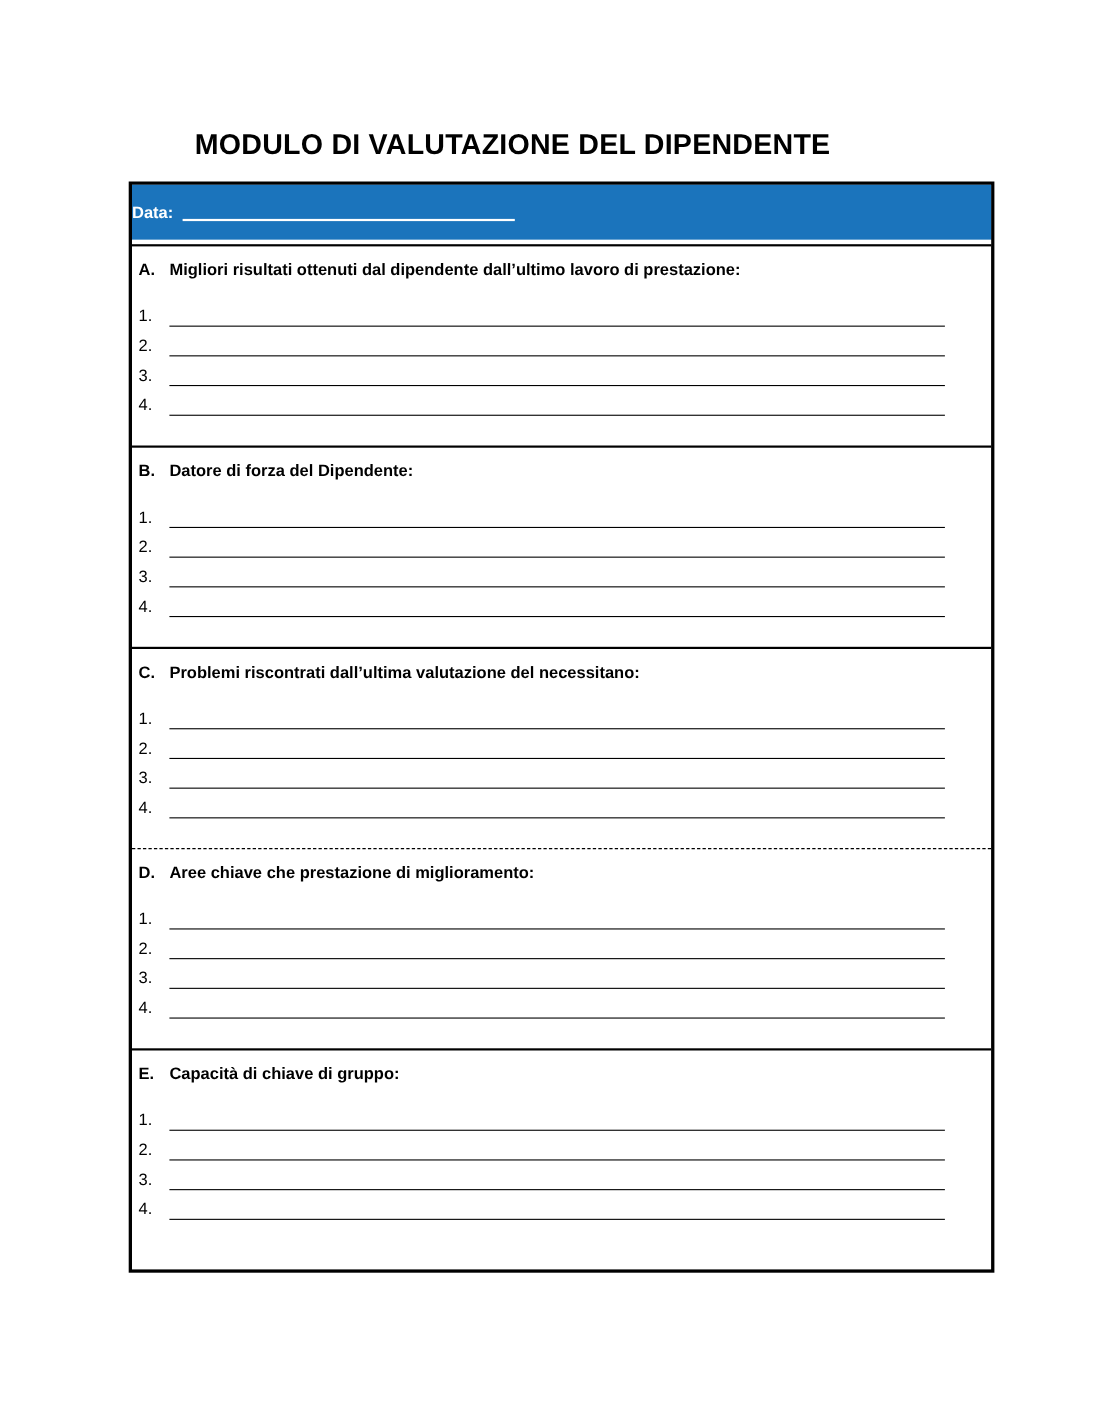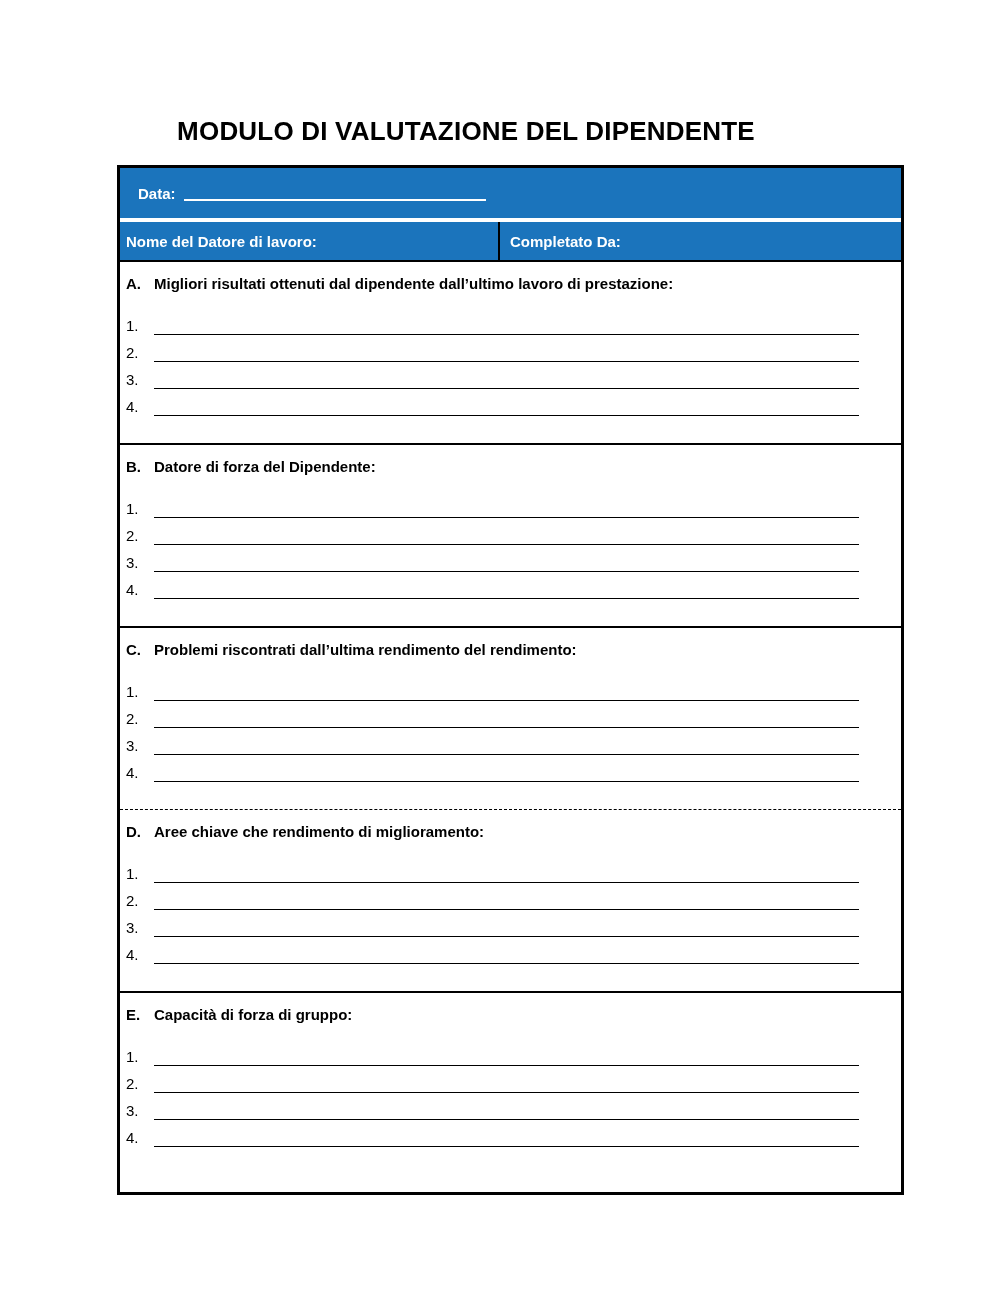--- a/index.html
+++ b/index.html
@@ -34,21 +34,21 @@
     width: 787px;
     border: 3px solid #000;
     background: #fff;
   }
   
   .date-row {
     height: 50px;
     background: var(--blue, #1b74bc);
     display: flex;
     align-items: center;
-    padding-left: 18px;
+    padding-left: 0;
     color: #fff;
     font-weight: bold;
     font-size: 15px;
   }
   .date-line {
     display: inline-block;
     width: 302px;
     height: 16px;
     border-bottom: 2px solid #fff;
     margin-left: 8px;
@@ -124,28 +124,20 @@
 
   <div class="form-box">
 
     <div class="date-row">
       <span>Data:</span>
       <span class="date-line"></span>
     </div>
 
     <div class="header-gap"></div>
 
-    <div class="who-row">
-      <div class="who-cell left">
-        <span>Nome del Datore di lavoro:</span>
-      </div>
-      <div class="who-cell right">
-        <span>Completato Da:</span>
-      </div>
-    </div>
 
     <div class="form-section">
       <div class="section-heading">
         <span class="section-letter">A.</span>
         <span class="section-heading-text">Migliori risultati ottenuti dal dipendente dall’ultimo lavoro di prestazione:</span>
       </div>
       <div class="answer-row">
         <span class="answer-num">1.</span>
         <span class="answer-line"></span>
       </div>
@@ -182,21 +174,21 @@
       </div>
       <div class="answer-row">
         <span class="answer-num">4.</span>
         <span class="answer-line"></span>
       </div>
     </div>
 
     <div class="form-section">
       <div class="section-heading">
         <span class="section-letter">C.</span>
-        <span class="section-heading-text">Problemi riscontrati dall’ultima rendimento del rendimento:</span>
+        <span class="section-heading-text">Problemi riscontrati dall’ultima valutazione del necessitano:</span>
       </div>
       <div class="answer-row">
         <span class="answer-num">1.</span>
         <span class="answer-line"></span>
       </div>
       <div class="answer-row">
         <span class="answer-num">2.</span>
         <span class="answer-line"></span>
       </div>
       <div class="answer-row">
@@ -205,21 +197,21 @@
       </div>
       <div class="answer-row">
         <span class="answer-num">4.</span>
         <span class="answer-line"></span>
       </div>
     </div>
 
     <div class="form-section dashed-top">
       <div class="section-heading">
         <span class="section-letter">D.</span>
-        <span class="section-heading-text">Aree chiave che rendimento di miglioramento:</span>
+        <span class="section-heading-text">Aree chiave che prestazione di miglioramento:</span>
       </div>
       <div class="answer-row">
         <span class="answer-num">1.</span>
         <span class="answer-line"></span>
       </div>
       <div class="answer-row">
         <span class="answer-num">2.</span>
         <span class="answer-line"></span>
       </div>
       <div class="answer-row">
@@ -228,21 +220,21 @@
       </div>
       <div class="answer-row">
         <span class="answer-num">4.</span>
         <span class="answer-line"></span>
       </div>
     </div>
 
     <div class="form-section last">
       <div class="section-heading">
         <span class="section-letter">E.</span>
-        <span class="section-heading-text">Capacità di forza di gruppo:</span>
+        <span class="section-heading-text">Capacità di chiave di gruppo:</span>
       </div>
       <div class="answer-row">
         <span class="answer-num">1.</span>
         <span class="answer-line"></span>
       </div>
       <div class="answer-row">
         <span class="answer-num">2.</span>
         <span class="answer-line"></span>
       </div>
       <div class="answer-row">

